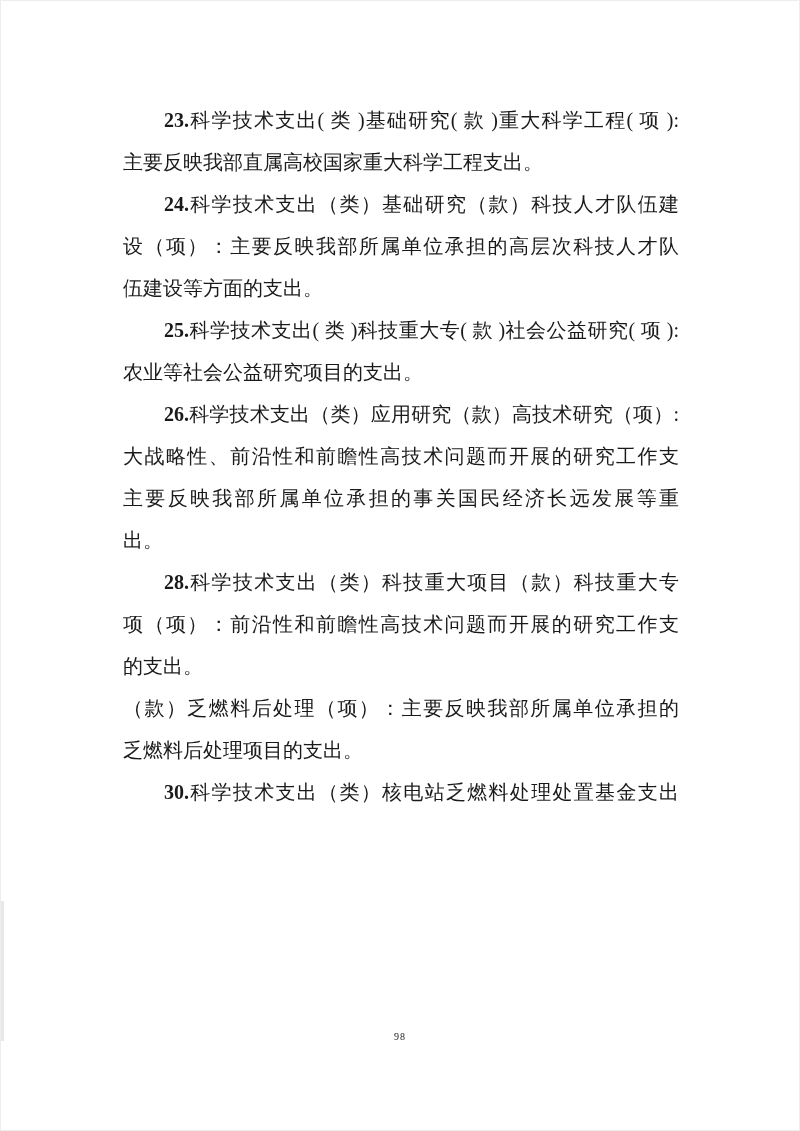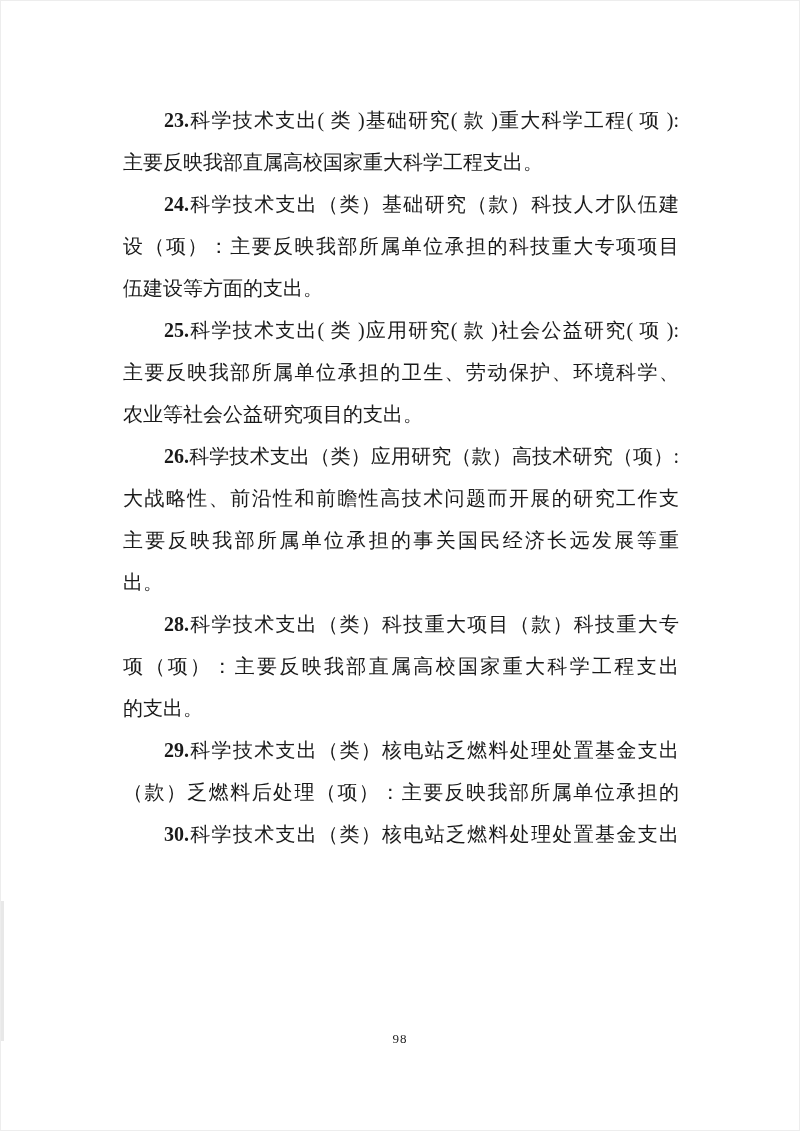--- a/index.html
+++ b/index.html
@@ -53,68 +53,67 @@
   .num {
     font-weight: bold;
     letter-spacing: 0;
   }
   .page-number {
     position: absolute;
     left: 0;
     top: 1030px;
     width: 100%;
     text-align: center;
-    font-size: 13px;
+    font-size: 10px;
     letter-spacing: 1px;
     color: #222222;
     font-family: "Liberation Serif", "DejaVu Serif", serif;
   }
 </style>
 </head>
 <body>
 
 <div class="page">
   <div class="scan-edge"></div>
 
   <main class="content">
 
     <section class="para">
       <div class="line j first"><span class="num">23.</span><span>科学技术支出( 类 )基础研究( 款 )重大科学工程( 项 ):</span></div>
       <div class="line">主要反映我部直属高校国家重大科学工程支出。</div>
     </section>
 
     <section class="para">
       <div class="line j first"><span class="num">24.</span><span>科学技术支出（类）基础研究（款）科技人才队伍建</span></div>
-      <div class="line j">设（项）：主要反映我部所属单位承担的科技重大专项项目</div>
+      <div class="line j">设（项）：主要反映我部所属单位承担的高层次科技人才队</div>
       <div class="line">伍建设等方面的支出。</div>
     </section>
 
     <section class="para">
-      <div class="line j first"><span class="num">25.</span><span>科学技术支出( 类 )应用研究( 款 )社会公益研究( 项 ):</span></div>
-      <div class="line j">主要反映我部所属单位承担的卫生、劳动保护、环境科学、</div>
+      <div class="line j first"><span class="num">25.</span><span>科学技术支出( 类 )科技重大专( 款 )社会公益研究( 项 ):</span></div>
       <div class="line">农业等社会公益研究项目的支出。</div>
     </section>
 
     <section class="para">
       <div class="line j first"><span class="num">26.</span><span>科学技术支出（类）应用研究（款）高技术研究（项）:</span></div>
       <div class="line j">大战略性、前沿性和前瞻性高技术问题而开展的研究工作支</div>
       <div class="line j">主要反映我部所属单位承担的事关国民经济长远发展等重</div>
       <div class="line">出。</div>
     </section>
 
 
     <section class="para">
       <div class="line j first"><span class="num">28.</span><span>科学技术支出（类）科技重大项目（款）科技重大专</span></div>
-      <div class="line j">项（项）：主要反映我部直属高校国家重大科学工程支出</div>
+      <div class="line j">项（项）：前沿性和前瞻性高技术问题而开展的研究工作支</div>
       <div class="line">的支出。</div>
     </section>
 
     <section class="para">
-      <div class="line j first"><span class="num">29.</span><span>科学技术支出（类）核电站乏燃料处理处置基金支出</span></div>
       <div class="line j">（款）乏燃料后处理（项）：主要反映我部所属单位承担的</div>
+      <div class="line">乏燃料后处理项目的支出。</div>
     </section>
 
     <section class="para">
       <div class="line j first"><span class="num">30.</span><span>科学技术支出（类）核电站乏燃料处理处置基金支出</span></div>
     </section>
 
   </main>
 
   <footer>
     <div class="page-number">98</div>

